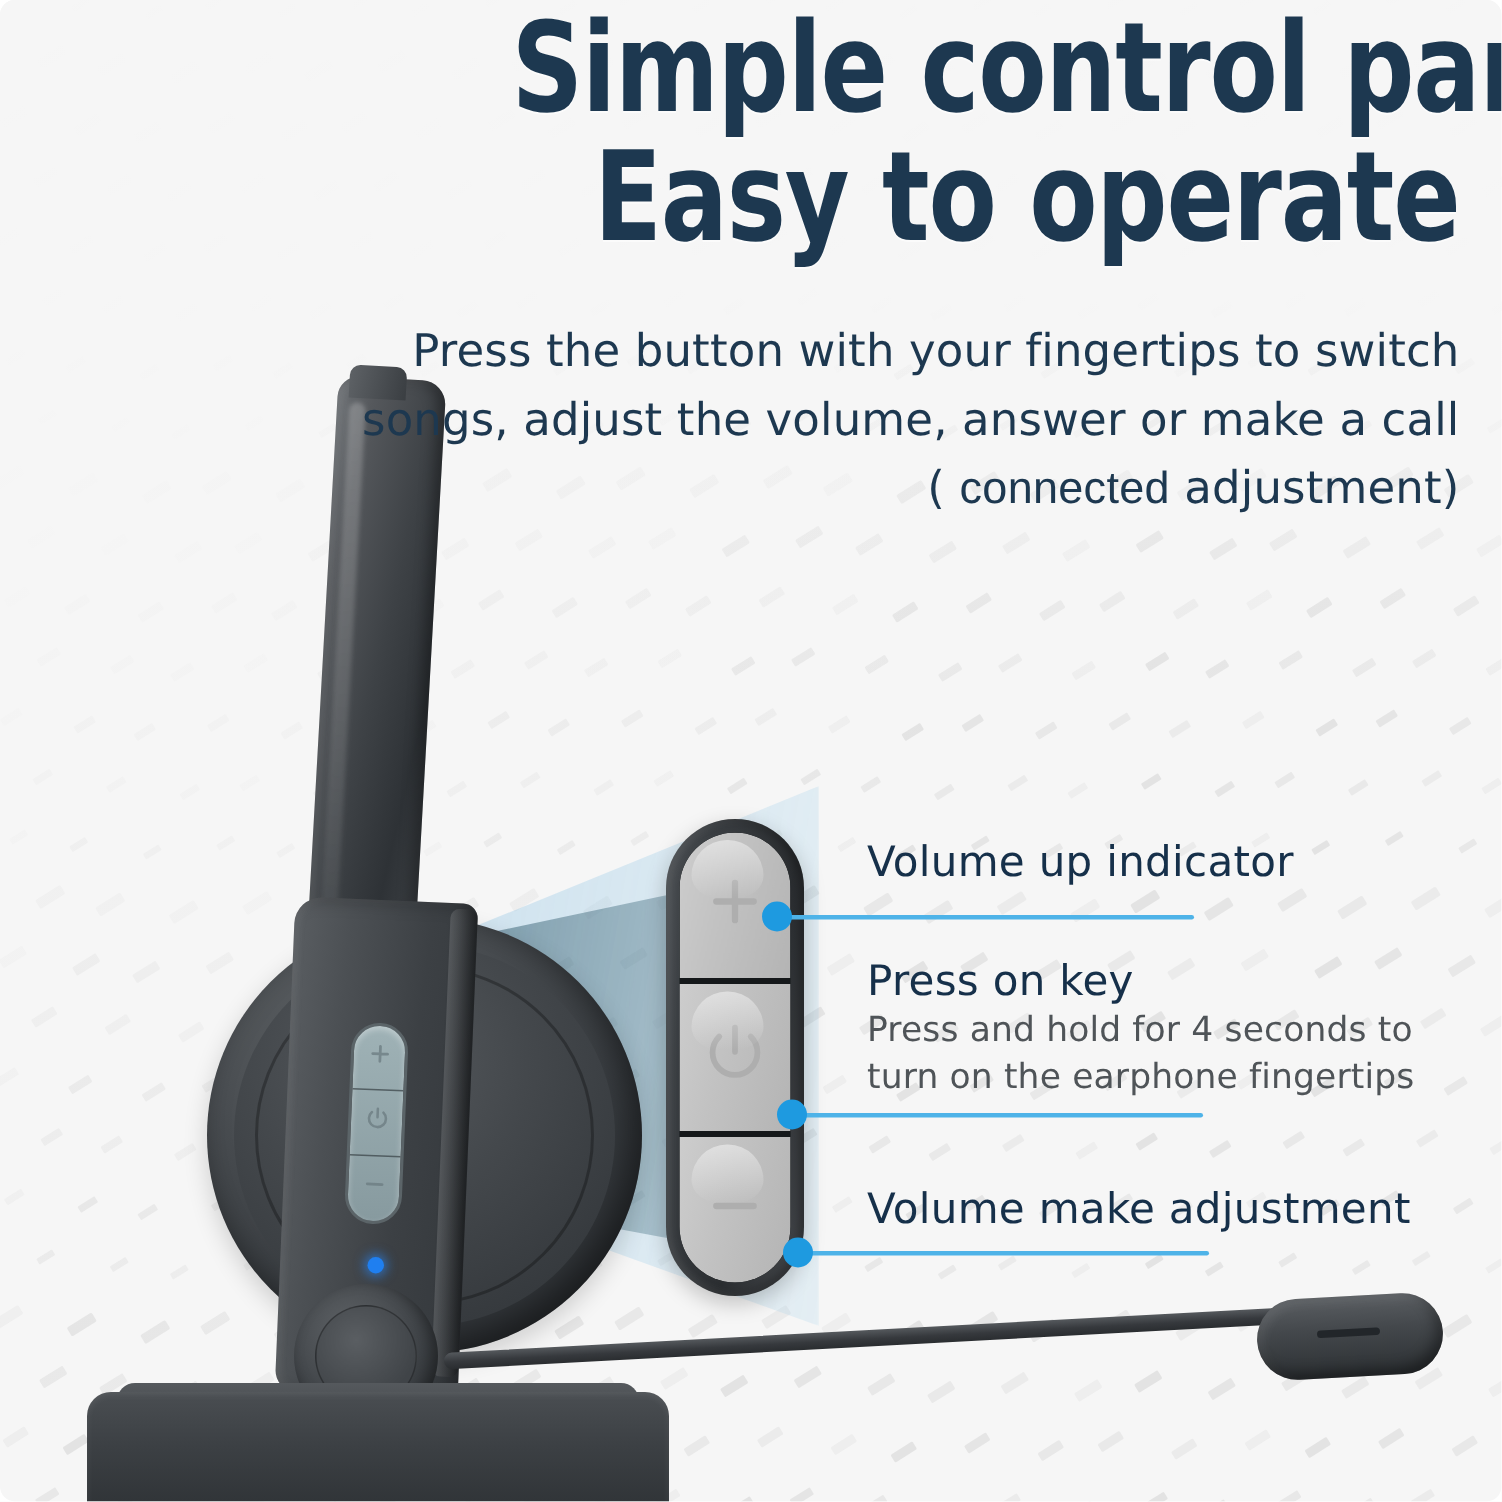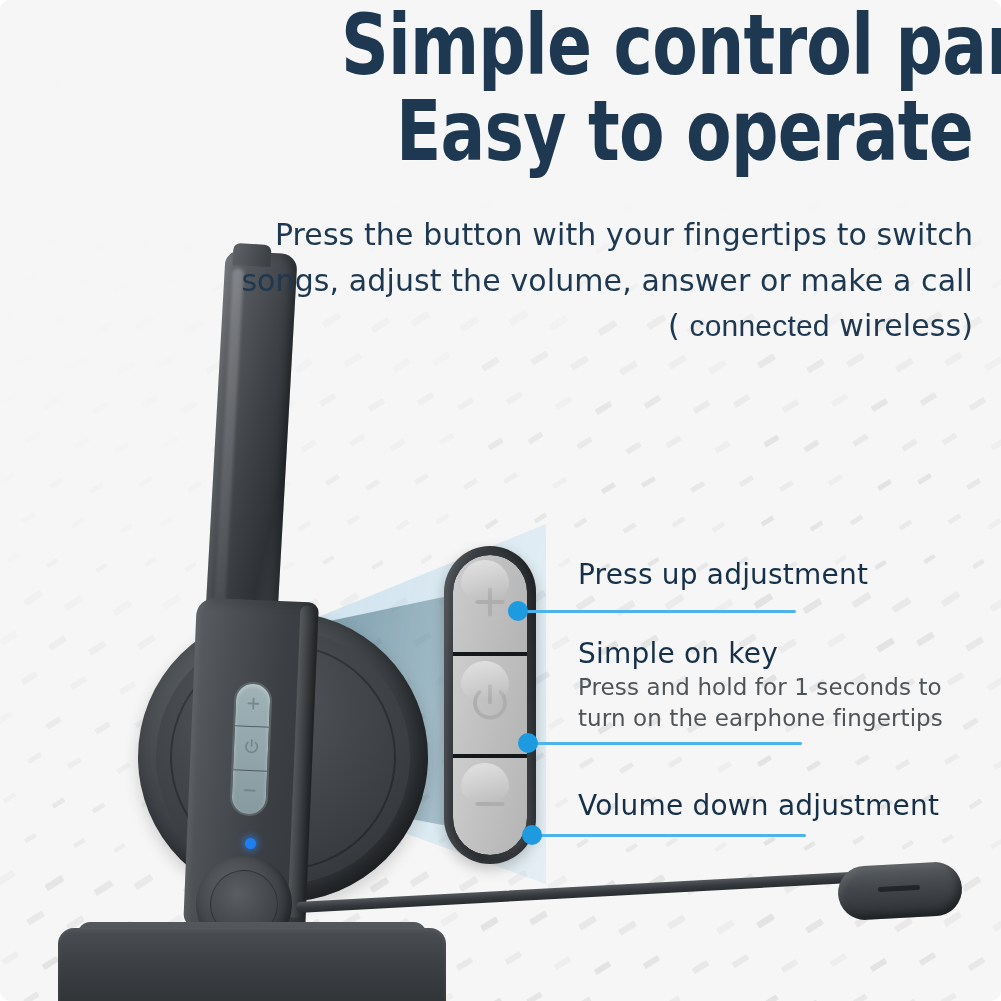--- a/index.html
+++ b/index.html
@@ -929,21 +929,21 @@
       <div class="dash" style="left: 989px; top: 1001px; transform: rotate(-32deg) scale(0.93); opacity: 0.3;"></div>
     </div>
   <div class="bg-fade-left"></div>
 
   <div class="heading-block">
     <div class="headline l1">Simple control panel</div>
     <div class="headline l2">Easy to operate</div>
   </div>
 
   <div class="subtitle">
-    <span>Press the button with your fingertips to switch songs, adjust the volume, answer or make a call ( </span><span class="wireless">connected</span><span> wireless)</span>
+    <span>Press the button with your fingertips to switch songs, adjust the volume, answer or make a call ( </span><span class="wireless">connected</span><span> adjustment)</span>
   </div>
 
   <div class="beam"></div>
   <div class="beam2"></div>
 
   <div class="headset hs-band"></div>
   <div class="headset hs-band-tab"></div>
   <div class="headset hs-band-shine"></div>
 
   <div class="headset hs-cup-outer"></div>
@@ -1015,30 +1015,30 @@
             <path d="M5.5 12h13"></path>
           </svg>
         </span>
       </div>
     </div>
   </div>
 
   <div class="c-dot" id="dot-volume-up"></div>
   <div class="c-line" id="line-volume-up"></div>
   <div class="callout" id="callout-volume-up">
-    <div class="c-title">Press up adjustment</div>
+    <div class="c-title">Volume up indicator</div>
   </div>
 
   <div class="c-dot" id="dot-power"></div>
   <div class="c-line" id="line-power"></div>
   <div class="callout" id="callout-power">
-    <div class="c-title">Simple on key</div>
-    <div class="c-desc">Press and hold for 1 seconds to</div>
+    <div class="c-title">Press on key</div>
+    <div class="c-desc">Press and hold for 4 seconds to</div>
     <div class="c-desc">turn on the earphone fingertips</div>
   </div>
 
   <div class="c-dot" id="dot-volume-down"></div>
   <div class="c-line" id="line-volume-down"></div>
   <div class="callout" id="callout-volume-down">
-    <div class="c-title">Volume down adjustment</div>
+    <div class="c-title">Volume make adjustment</div>
   </div>
 
 </div>
 
 </body></html>

